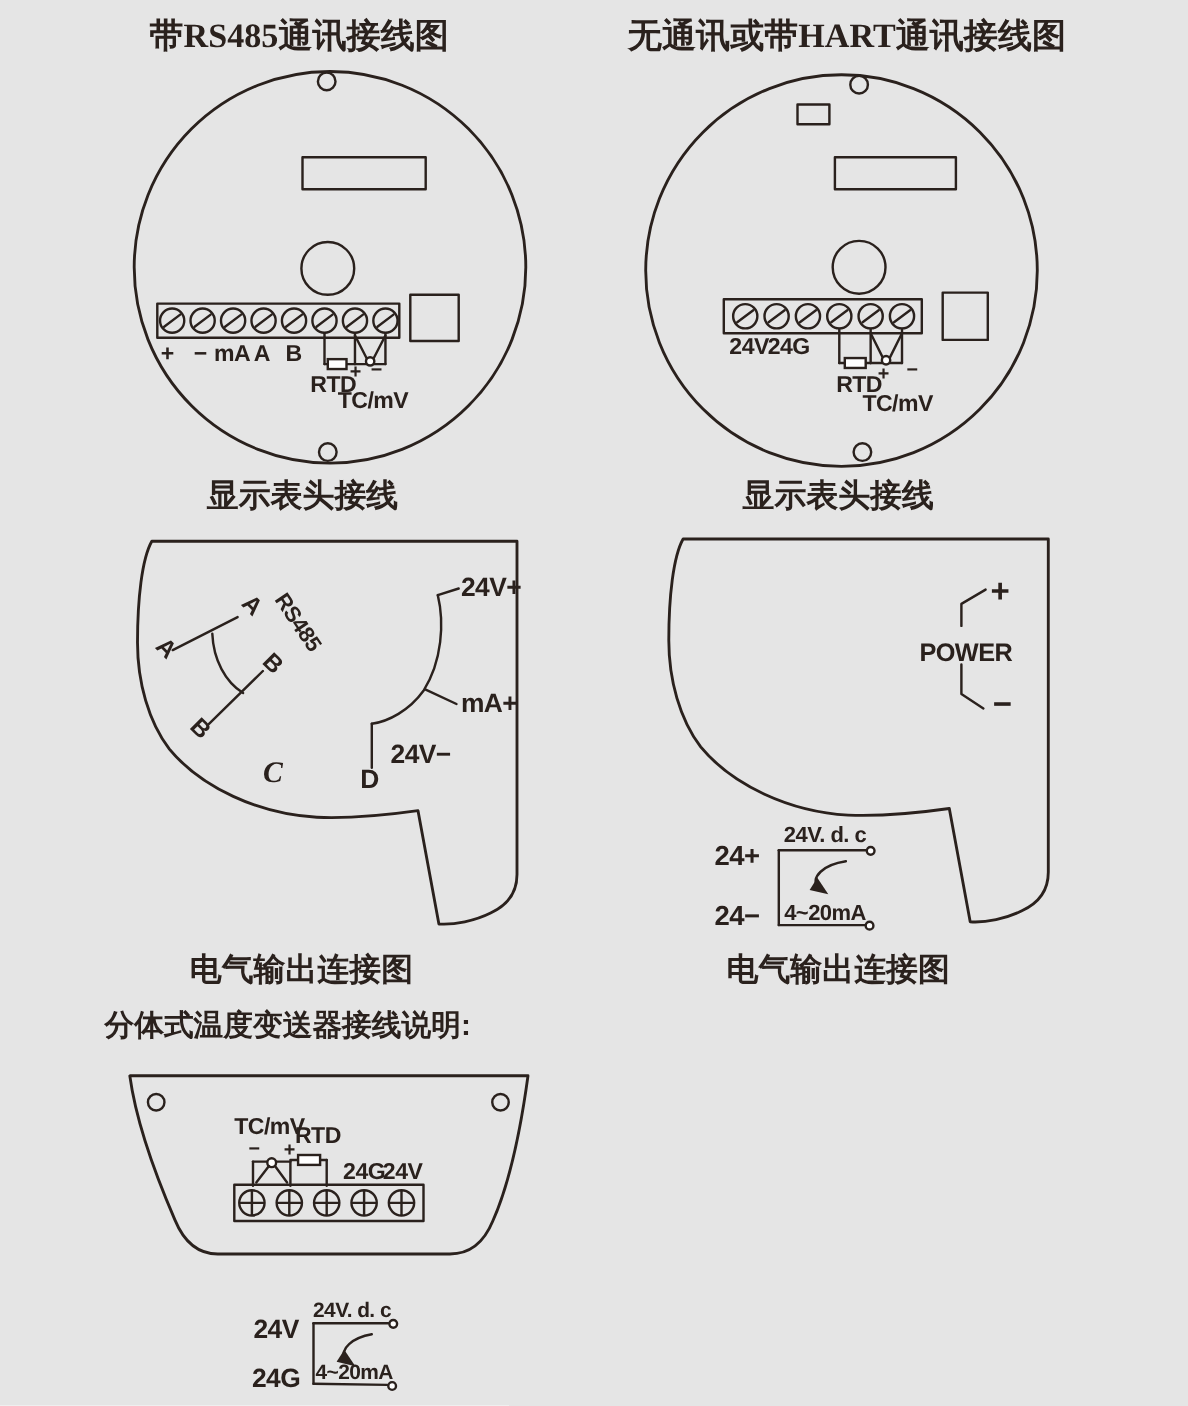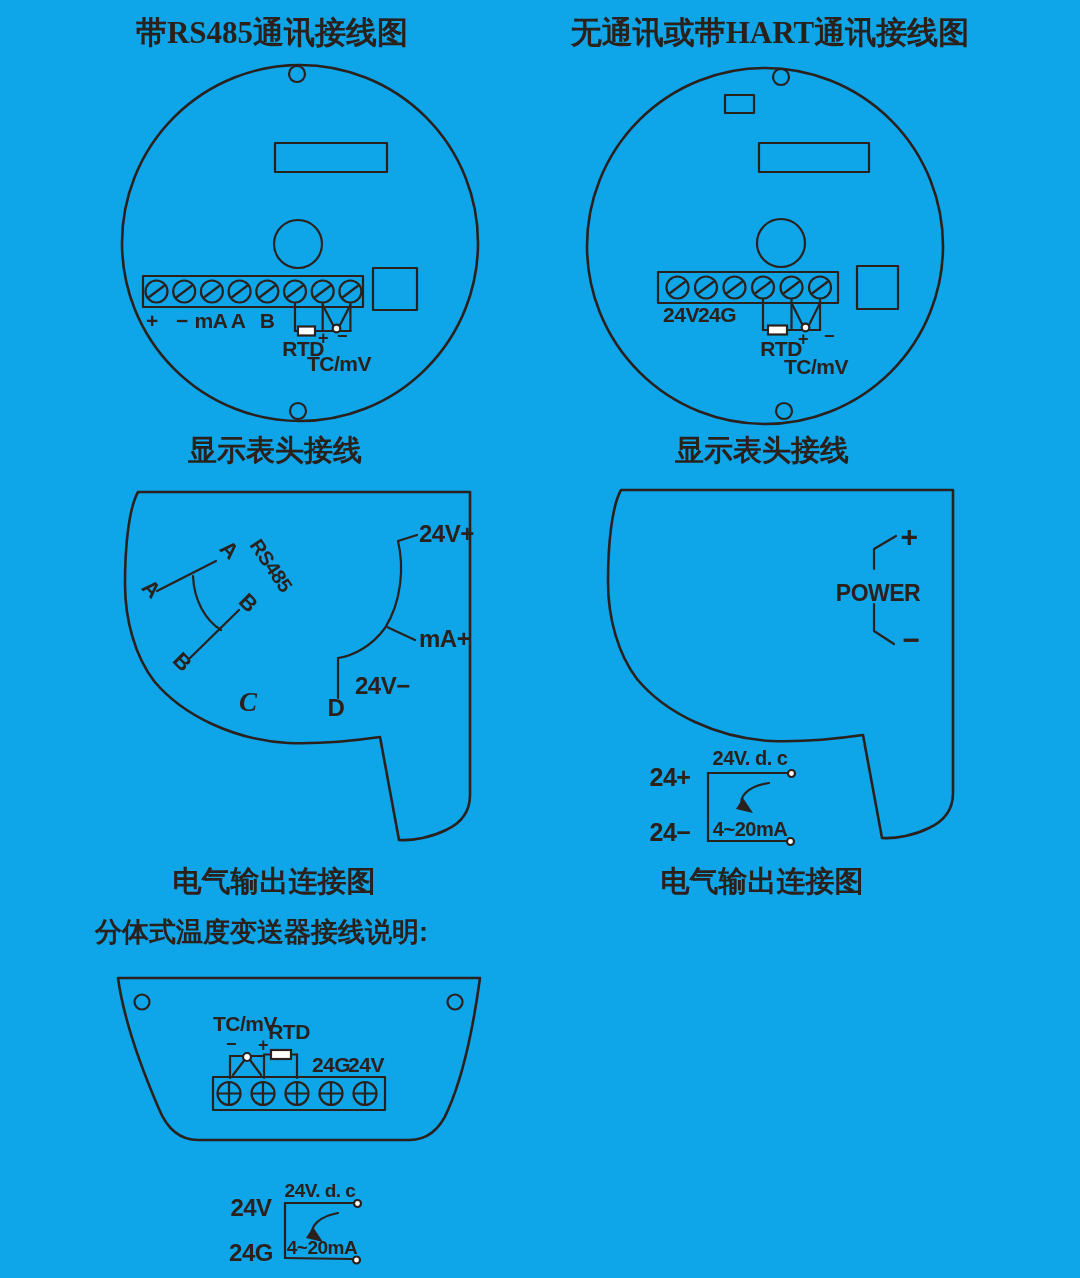--- a/index.html
+++ b/index.html
@@ -1,16 +1,16 @@
 <!DOCTYPE html>
 <html><head>
 <meta charset="utf-8">
 <style>
   html,body{margin:0;padding:0;background:#fff;}
-  .canvas{position:relative;width:1080px;height:1278px;background:#0ea5e9;overflow:hidden;}
+  .canvas{position:relative;width:1080px;height:1278px;background:#e5e5e5;overflow:hidden;}
   svg{display:block;}
   svg text{fill:#2a211d;font-family:"Liberation Sans","DejaVu Sans",sans-serif;}
   .outline{fill:none;stroke:#2a211d;stroke-width:2.6;stroke-linejoin:round;stroke-linecap:round;}
   .detail{fill:none;stroke:#2a211d;stroke-width:2.2;stroke-linejoin:round;stroke-linecap:round;}
   .wfill{fill:#ffffff;stroke:#2a211d;stroke-width:2.2;}
   .fillدark,.filldark{fill:#2a211d;stroke:none;}
   .title{font-family:"Liberation Serif","DejaVu Serif",serif;font-weight:700;font-size:31px;}
   .caption{font-weight:700;font-size:29px;}
   .heading{font-weight:700;font-size:27px;}
   .lb{font-weight:600;letter-spacing:-0.5px;}

